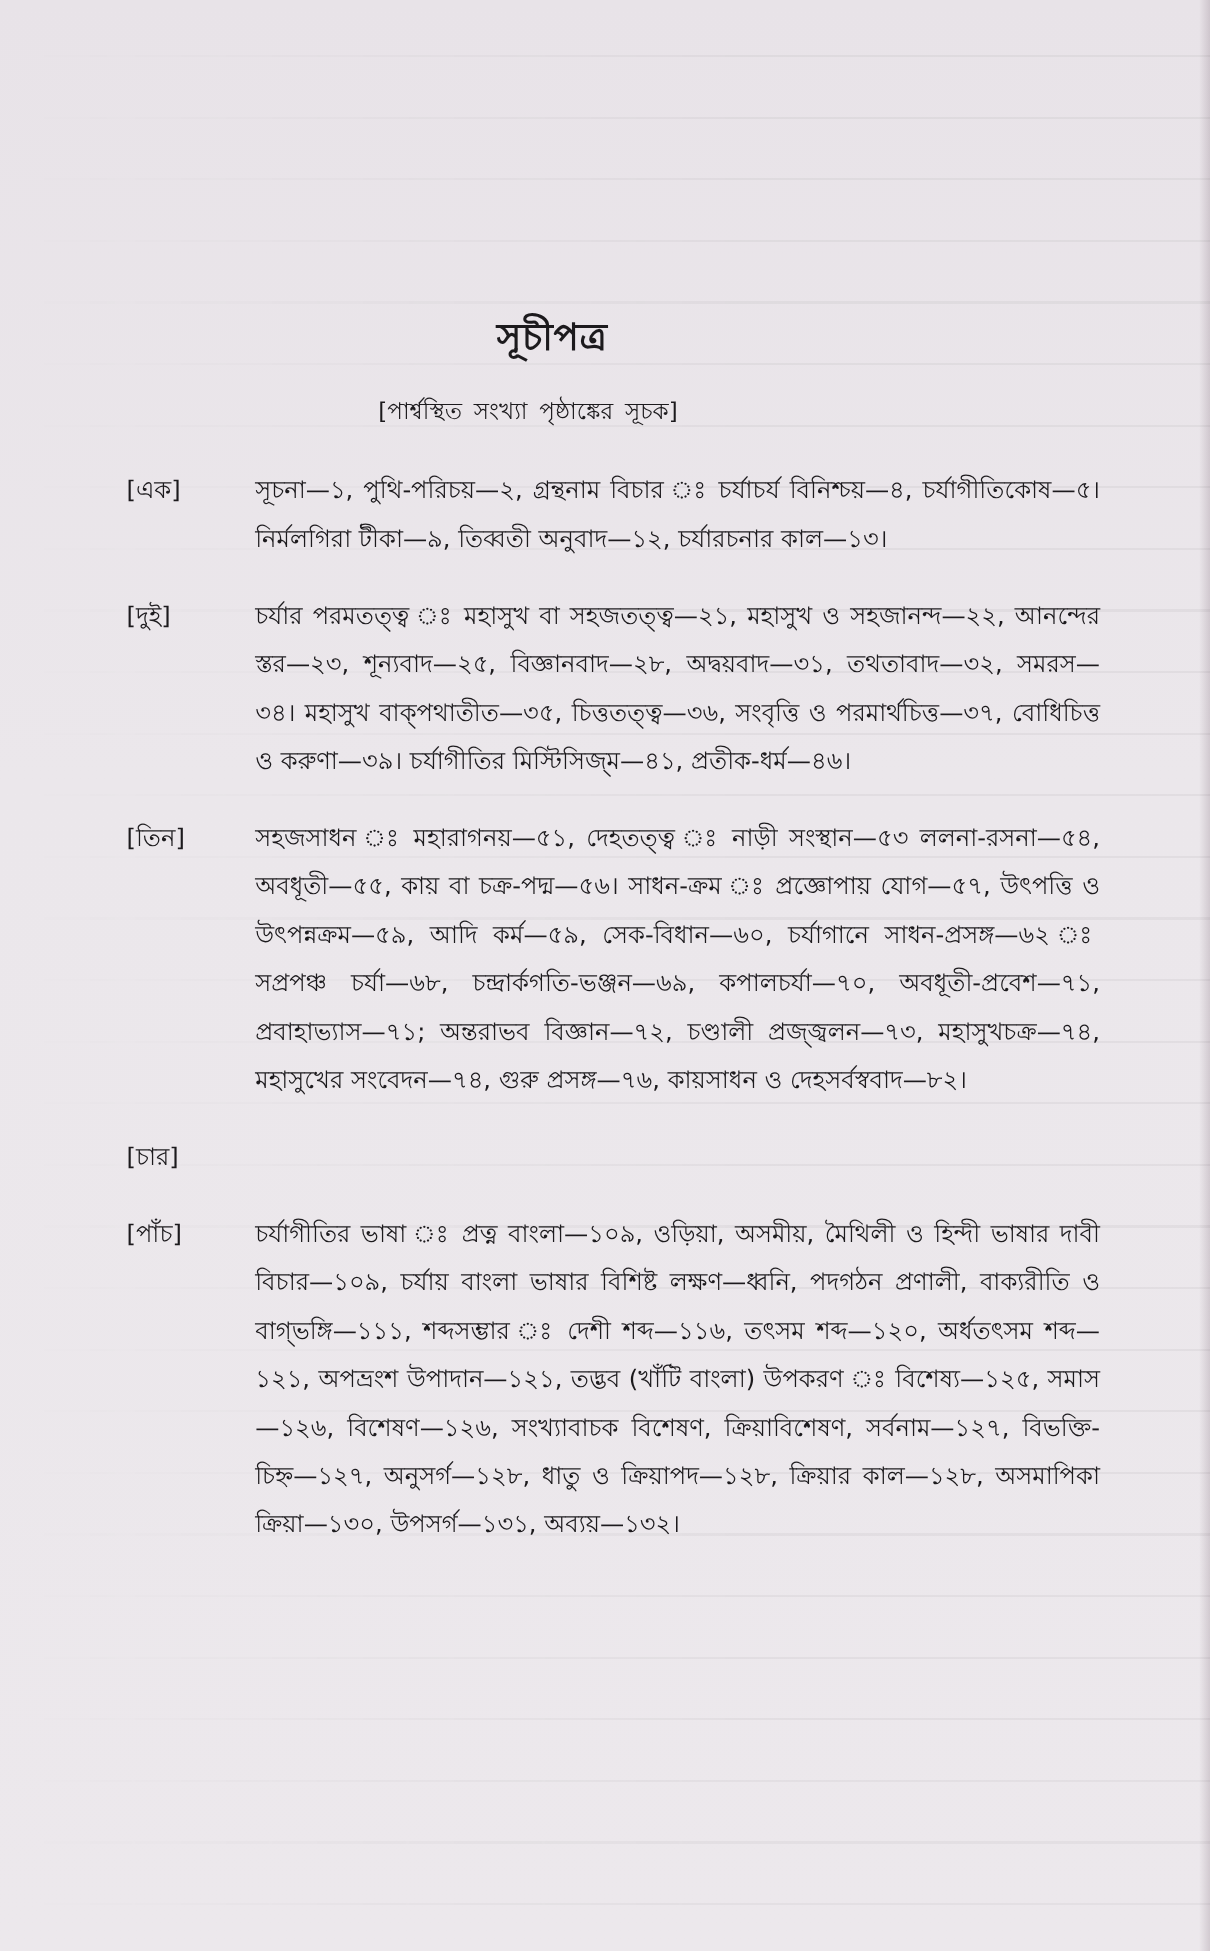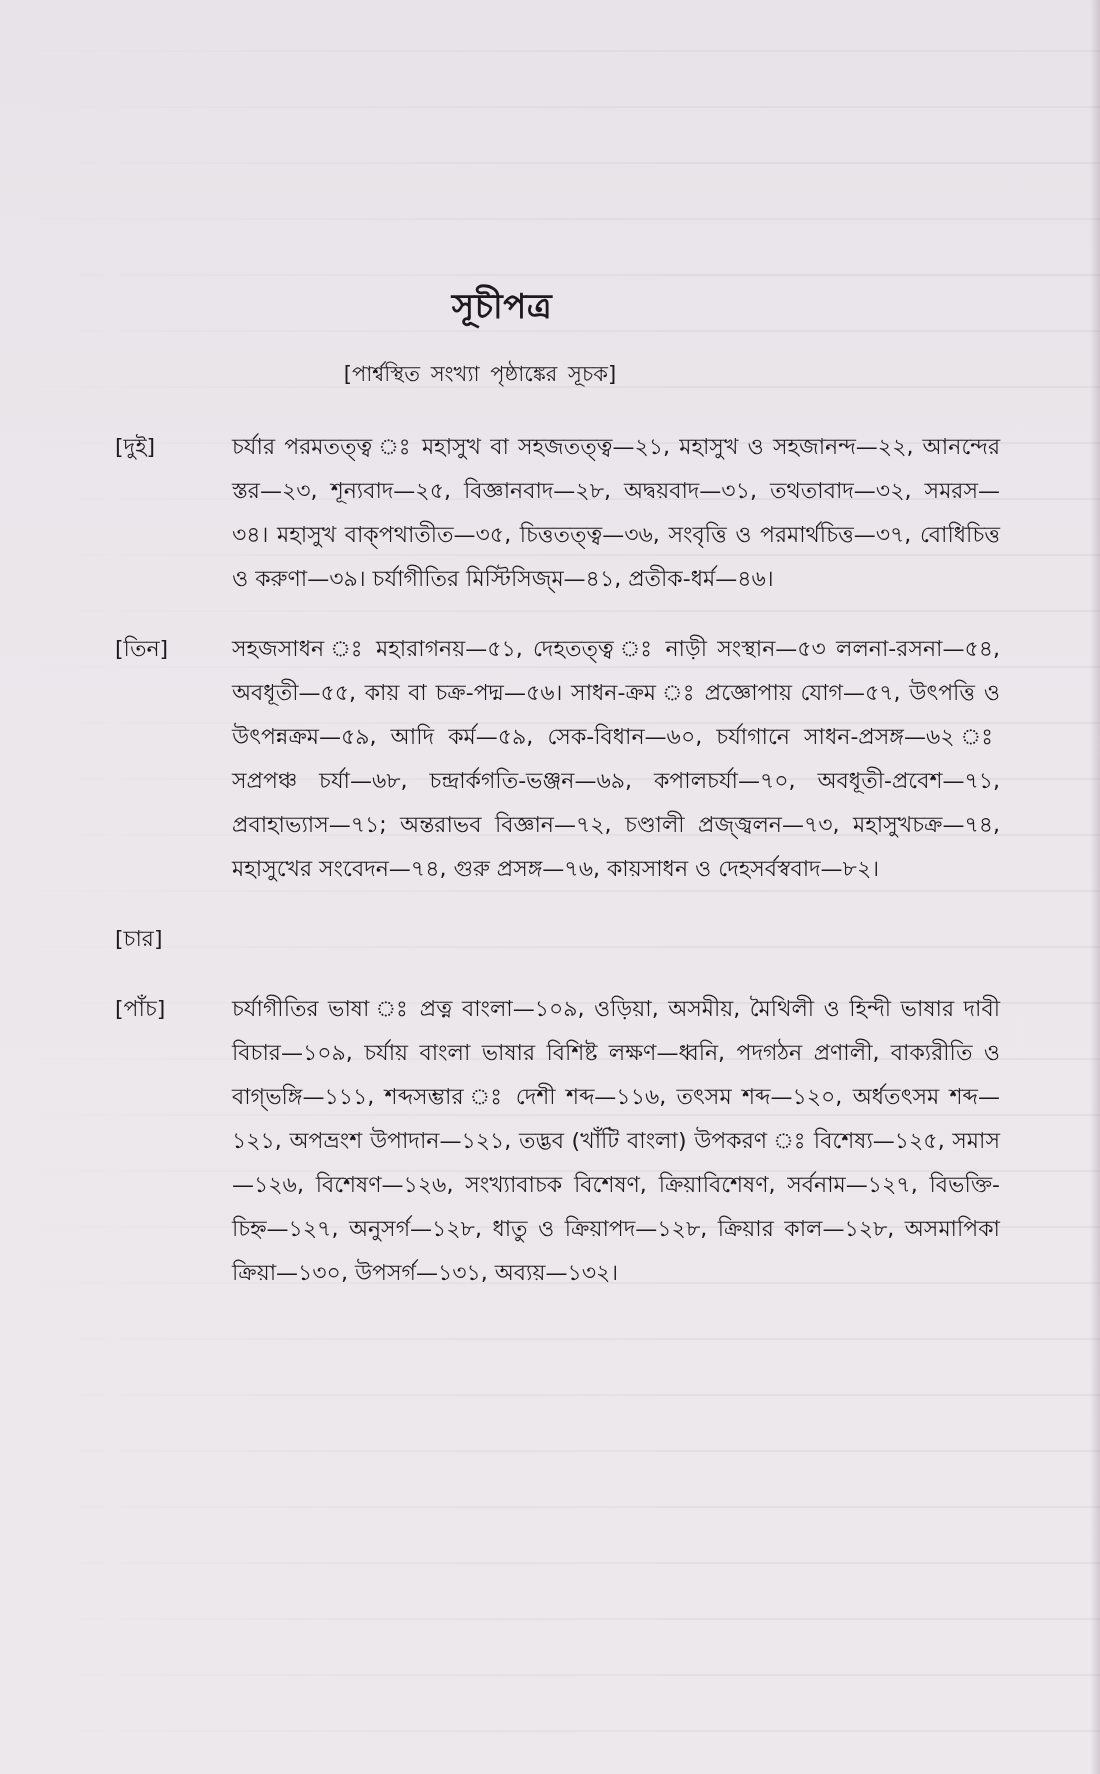--- a/index.html
+++ b/index.html
@@ -88,20 +88,24 @@
 <body>
 
 <div class="page">
   <div class="ghost"></div>
 
   <div class="title">সূচীপত্র</div>
   <div class="subtitle">[পার্শ্বস্থিত সংখ্যা পৃষ্ঠাঙ্কের সূচক]</div>
 
   <div class="sections">
     <div class="section">
+      <div class="sec-label">[এক]</div>
+      <div class="sec-text">সূচনা—১, পুথি-পরিচয়—২, গ্রন্থনাম বিচার ঃ চর্যাচর্য বিনিশ্চয়—৪, চর্যাগীতিকোষ—৫। নির্মলগিরা টীকা—৯, তিব্বতী অনুবাদ—১২, চর্যারচনার কাল—১৩।</div>
+    </div>
+    <div class="section">
       <div class="sec-label">[দুই]</div>
       <div class="sec-text">চর্যার পরমতত্ত্ব ঃ মহাসুখ বা সহজতত্ত্ব—২১, মহাসুখ ও সহজানন্দ—২২, আনন্দের স্তর—২৩, শূন্যবাদ—২৫, বিজ্ঞানবাদ—২৮, অদ্বয়বাদ—৩১, তথতাবাদ—৩২, সমরস—৩৪। মহাসুখ বাক্‌পথাতীত—৩৫, চিত্ততত্ত্ব—৩৬, সংবৃত্তি ও পরমার্থচিত্ত—৩৭, বোধিচিত্ত ও করুণা—৩৯। চর্যাগীতির মিস্টিসিজ্‌ম—৪১, প্রতীক-ধর্ম—৪৬।</div>
     </div>
     <div class="section">
       <div class="sec-label">[তিন]</div>
       <div class="sec-text">সহজসাধন ঃ মহারাগনয়—৫১, দেহতত্ত্ব ঃ নাড়ী সংস্থান—৫৩ ললনা-রসনা—৫৪, অবধূতী—৫৫, কায় বা চক্র-পদ্ম—৫৬। সাধন-ক্রম ঃ প্রজ্ঞোপায় যোগ—৫৭, উৎপত্তি ও উৎপন্নক্রম—৫৯, আদি কর্ম—৫৯, সেক-বিধান—৬০, চর্যাগানে সাধন-প্রসঙ্গ—৬২ ঃ সপ্রপঞ্চ চর্যা—৬৮, চন্দ্রার্কগতি-ভঞ্জন—৬৯, কপালচর্যা—৭০, অবধূতী-প্রবেশ—৭১, প্রবাহাভ্যাস—৭১; অন্তরাভব বিজ্ঞান—৭২, চণ্ডালী প্রজ্জ্বলন—৭৩, মহাসুখচক্র—৭৪, মহাসুখের সংবেদন—৭৪, গুরু প্রসঙ্গ—৭৬, কায়সাধন ও দেহসর্বস্ববাদ—৮২।</div>
     </div>
     <div class="section">
       <div class="sec-label">[চার]</div>
     </div>

